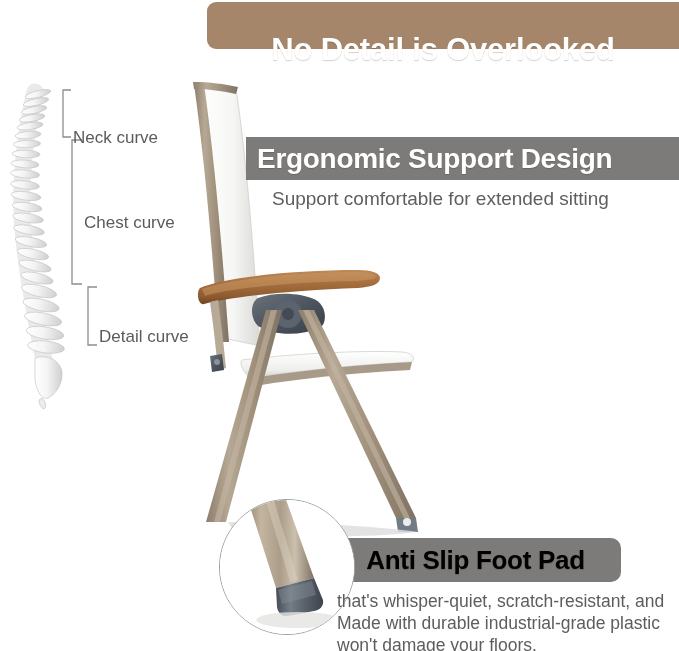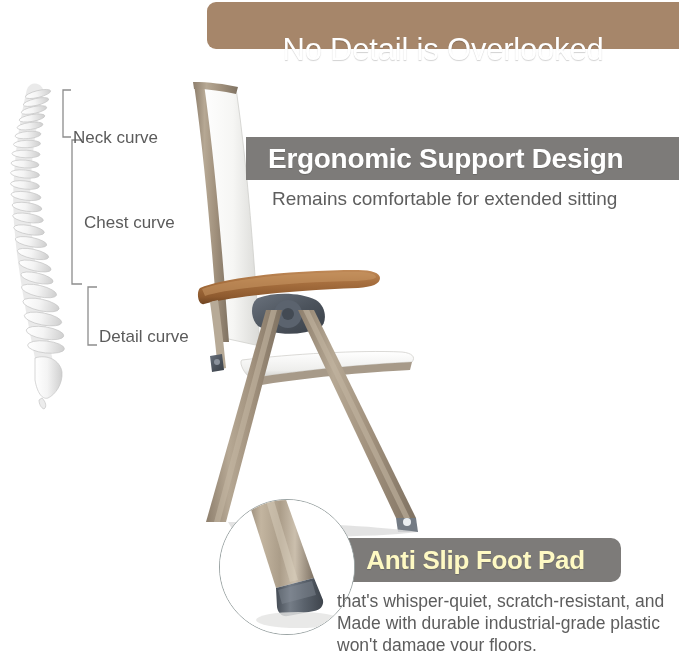--- a/index.html
+++ b/index.html
@@ -25,38 +25,38 @@
     height: 47px;
     background: #a6866a;
     border-radius: 9px 0 0 9px;
     display: flex;
     align-items: center;
     justify-content: center;
   }
   .title-banner-text {
     color: #ffffff;
     font-size: 31px;
-    font-weight: normal;
+    font-weight: bold;
     letter-spacing: -0.2px;
     white-space: nowrap;
     text-shadow: 0 1px 1px rgba(0,0,0,0.18);
     margin-top: 48px;
   }
 
   
   .ergo-banner {
     position: absolute;
     left: 246px;
     top: 137px;
     width: 433px;
     height: 43px;
     background: #7d7b79;
     display: flex;
     align-items: center;
-    padding-left: 22px;
+    padding-left: 11px;
     box-sizing: border-box;
   }
   .ergo-banner-text {
     color: #ffffff;
     font-size: 28px;
     font-weight: bold;
     white-space: nowrap;
     letter-spacing: -0.3px;
     text-shadow: 0 1px 1px rgba(0,0,0,0.16);
   }
@@ -125,21 +125,21 @@
     top: 538px;
     width: 291px;
     height: 44px;
     background: #7d7b79;
     border-radius: 10px;
     display: flex;
     align-items: center;
     justify-content: center;
   }
   .antislip-banner-text {
-    color: #fef9c3;
+    color: #000000;
     font-size: 26px;
     font-weight: bold;
     white-space: nowrap;
     letter-spacing: -0.3px;
     text-shadow: 0 1px 1px rgba(0,0,0,0.16);
   }
   .antislip-desc {
     position: absolute;
     left: 337px;
     top: 590px;
@@ -283,21 +283,21 @@
       <path d="M246 448 L266 448 L268 462 L248 462 Z" fill="#737b84"></path>
       <circle cx="257" cy="452" r="4" fill="#e9edf0"></circle>
 
       <path d="M78 452 C150 452 230 456 268 462 C220 468 130 468 84 462 Z" fill="#dedede" opacity="0.85"></path>
     </svg>
   </div>
 
   <div class="ergo-banner">
     <span class="ergo-banner-text">Ergonomic Support Design</span>
   </div>
-  <div class="ergo-sub">Remains comfortable for extended sitting</div>
+  <div class="ergo-sub">Support comfortable for extended sitting</div>
 
   <div class="antislip-banner">
     <span class="antislip-banner-text">Anti Slip Foot Pad</span>
   </div>
 
   <div class="zoom-circle">
     <svg width="134" height="134" viewBox="0 0 134 134">
       <defs>
         <linearGradient id="legG" x1="0" y1="0" x2="1" y2="0">
           <stop offset="0%" stop-color="#8f8170"></stop>

